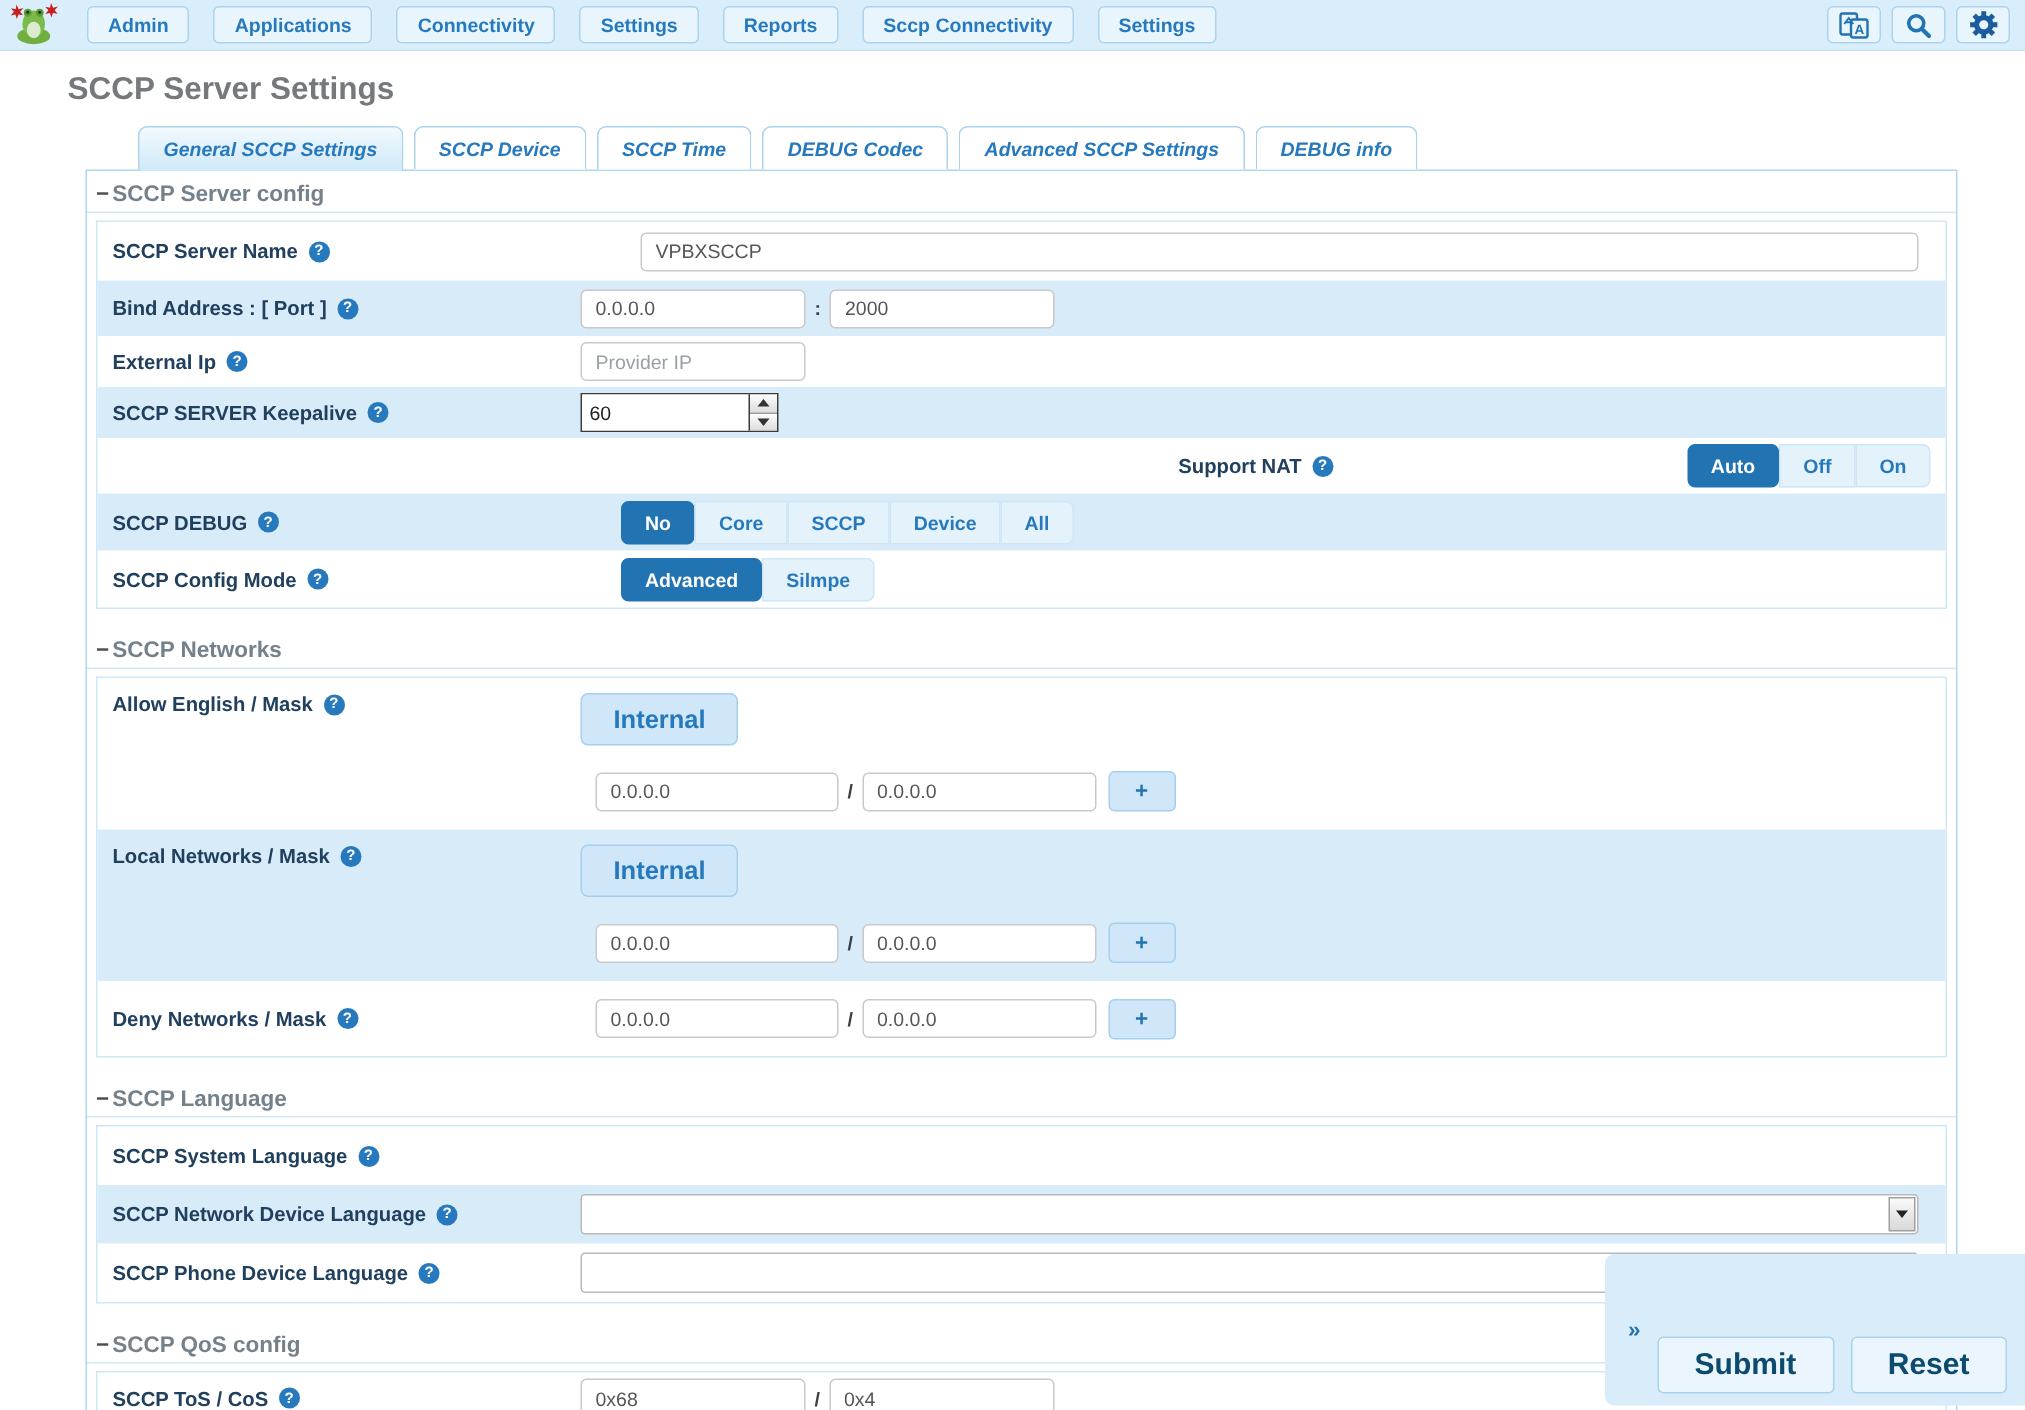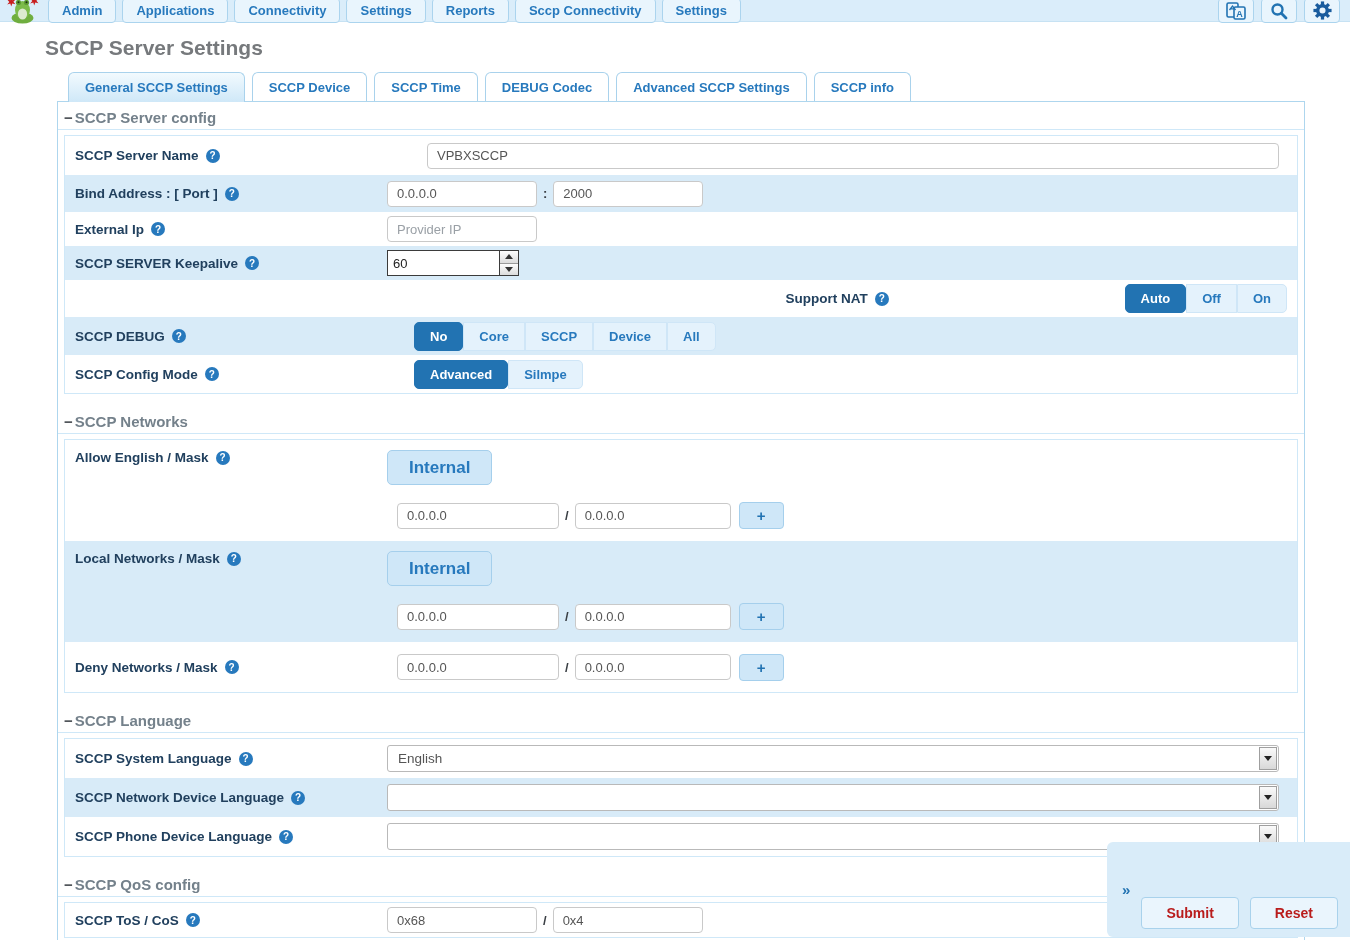--- a/index.html
+++ b/index.html
@@ -1,32 +1,32 @@
 <!DOCTYPE html>
 <html><head>
 <meta charset="utf-8">
 <style>
   * { box-sizing: border-box; margin: 0; padding: 0; }
   html, body { width: 1350px; height: 940px; overflow: hidden; background: #fff;
     font-family: "Liberation Sans", sans-serif; position: relative; }
 
   
-  .navbar { height: 22px; background: #daedfa; border-bottom: 1px solid #c7e2f3;
-    display: flex; align-items: center; padding: 0 10px 0 4px; gap: 6px; }
+  .navbar { height: 34px; background: #daedfa; border-bottom: 1px solid #c7e2f3;
+    display: flex; align-items: center; padding: 0 10px 0 4px; gap: 16px; }
   .logo { width: 38px; height: 31px; display: flex; align-items: center; justify-content: center; cursor: pointer; }
   .nav-btn { background: #e9f5fd; border: 1px solid #abd4ee; border-radius: 4px;
     color: #2779bd; font-weight: bold; font-size: 13px; padding: 5px 13px;
     font-family: inherit; cursor: pointer; line-height: 1; height: 25px; }
   .nav-right { margin-left: auto; display: flex; gap: 7px; align-items: center; }
   .icon-btn { background: #e9f5fd; border: 1px solid #abd4ee; border-radius: 4px;
     width: 36px; height: 25px; display: flex; align-items: center; justify-content: center; cursor: pointer; }
 
   
   .page-title { margin: 14px 0 12px 45px; color: #76797c; font-size: 21px; font-weight: bold; }
-  .tabs { display: flex; gap: 7px; margin-left: 68px; position: relative; z-index: 2; }
+  .tabs { display: flex; gap: 7px; margin-left: 92px; position: relative; z-index: 2; font-style: italic; }
   .tab { border: 1px solid #a9d2ec; border-bottom: none; border-radius: 6px 6px 0 0;
     background: #fff; color: #2779bd; font-size: 13px; font-weight: bold;
     padding: 7px 16px 6px; cursor: pointer; }
   .tab.active { background: linear-gradient(#f2fafe, #cfe8f8); padding-bottom: 7px; margin-bottom: -1px; }
 
   
   .content-box { margin-left: 57px; width: 1248px; border: 1px solid #aed6ee; background: #fff;
     position: relative; z-index: 1; padding-bottom: 30px; }
   .section-header { display: flex; align-items: center; gap: 2px; padding: 7px 8px 3px 6px;
     color: #74818b; font-size: 15px; font-weight: bold; border-bottom: 1px solid #cfe8f8; }
@@ -92,22 +92,22 @@
 
   
   .row.lang { min-height: 39px; }
   .row.qos  { min-height: 33px; }
 
   
   .float-bar { position: absolute; right: 0; bottom: 3px; background: #d9ecf9;
     border-radius: 6px 0 0 6px; padding: 7px 12px 8px 15px;
     display: flex; align-items: center; gap: 11px; z-index: 5; }
   .chev { color: #2273b2; font-weight: bold; font-size: 15px; cursor: pointer; }
-  .fbtn { background: #eaf5fd; border: 1px solid #a9d2ec; border-radius: 4px; color: #b91c1c;
-    font-weight: bold; font-size: 14px; font-family: inherit; padding: 8px 24px; cursor: pointer; line-height: 1; margin-top: 48px; }
+  .fbtn { background: #eaf5fd; border: 1px solid #a9d2ec; border-radius: 4px; color: #0c4a6e;
+    font-weight: bold; font-size: 20px; font-family: inherit; padding: 8px 24px; cursor: pointer; line-height: 1; margin-top: 48px; }
 </style>
 </head>
 <body>
 
 <div class="navbar">
   <div class="logo">
     <svg width="32" height="29" viewBox="0 0 32 29">
       <polygon points="4,1 5.4,4.2 8.6,3.4 6.4,5.8 8.4,8.2 5.3,7.6 4.2,10.6 3.3,7.6 0.2,8.4 2.3,5.9 0.2,3.5 3.4,4.2" fill="#c81e1e"></polygon>
       <polygon points="27,0 28.4,3.2 31.6,2.4 29.4,4.8 31.4,7.2 28.3,6.6 27.2,9.6 26.3,6.6 23.2,7.4 25.3,4.9 23.2,2.5 26.4,3.2" fill="#c81e1e"></polygon>
       <ellipse cx="15.5" cy="22" rx="11" ry="5.5" fill="#6fae3f"></ellipse>
@@ -160,21 +160,21 @@
 </div>
 
 <div class="page-title">SCCP Server Settings</div>
 
 <div class="tabs">
   <div class="tab active">General SCCP Settings</div>
   <div class="tab">SCCP Device</div>
   <div class="tab">SCCP Time</div>
   <div class="tab">DEBUG Codec</div>
   <div class="tab">Advanced SCCP Settings</div>
-  <div class="tab">SCCP info</div>
+  <div class="tab">DEBUG info</div>
 </div>
 
 <div class="content-box">
 
   <div class="section-header">
     <span class="collapse-ic">−</span>
     <span>SCCP Server config</span>
   </div>
   <div class="section-box">
 
@@ -312,24 +312,20 @@
     <span class="collapse-ic">−</span>
     <span>SCCP Language</span>
   </div>
   <div class="section-box">
 
     <div class="row lang">
       <div class="row-label">
         <span>SCCP System Language</span>
         <span class="help">?</span>
       </div>
-      <div class="selectbox">
-        <span class="sel-val">English</span>
-        <span class="sel-arrow"></span>
-      </div>
     </div>
 
     <div class="row lang alt">
       <div class="row-label">
         <span>SCCP Network Device Language</span>
         <span class="help">?</span>
       </div>
       <div class="selectbox">
         <span class="sel-val"></span>
         <span class="sel-arrow"></span>

